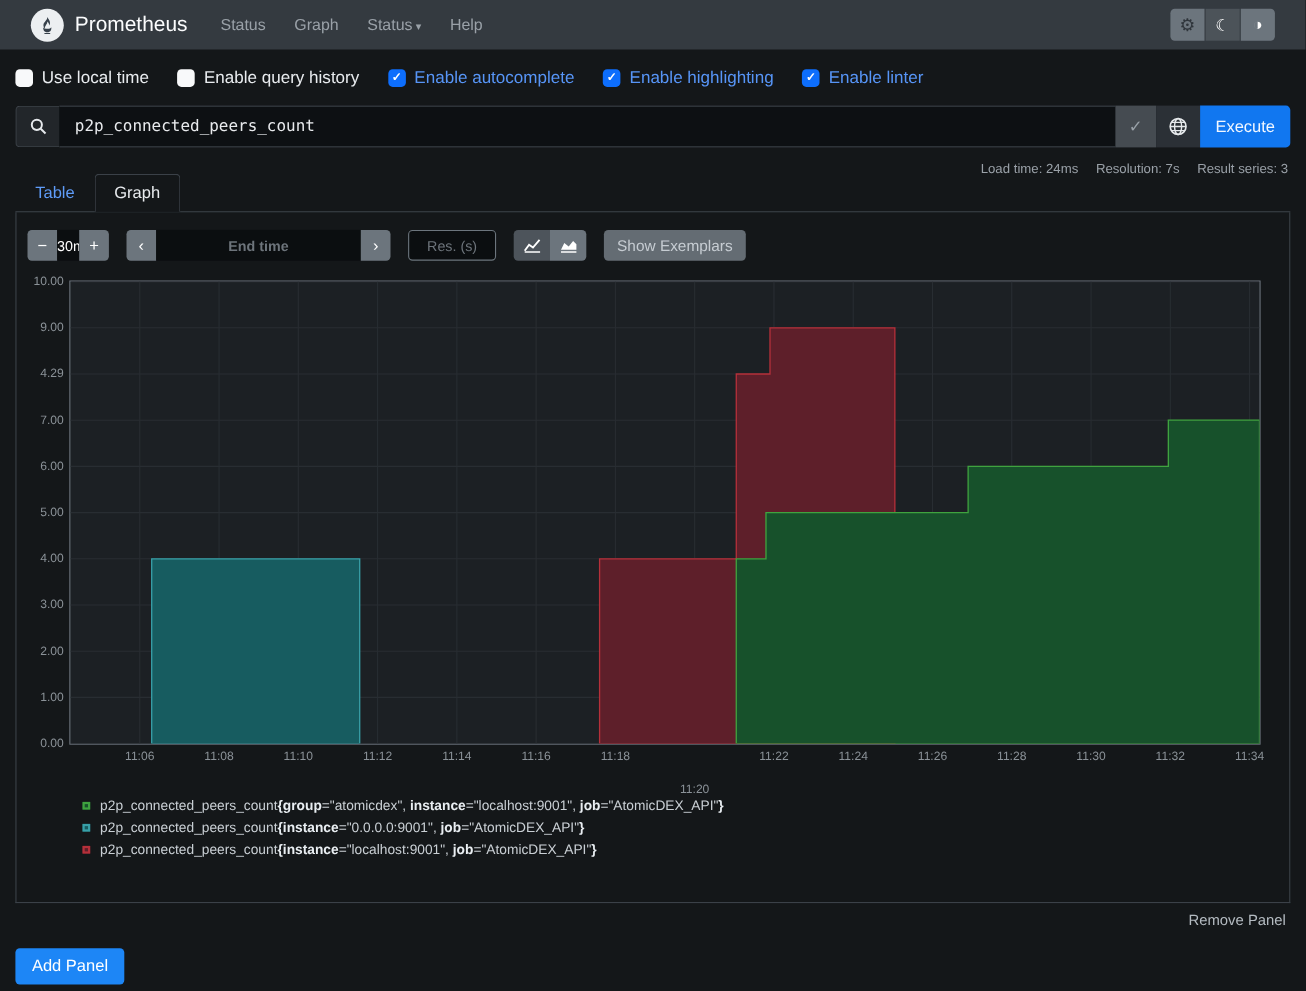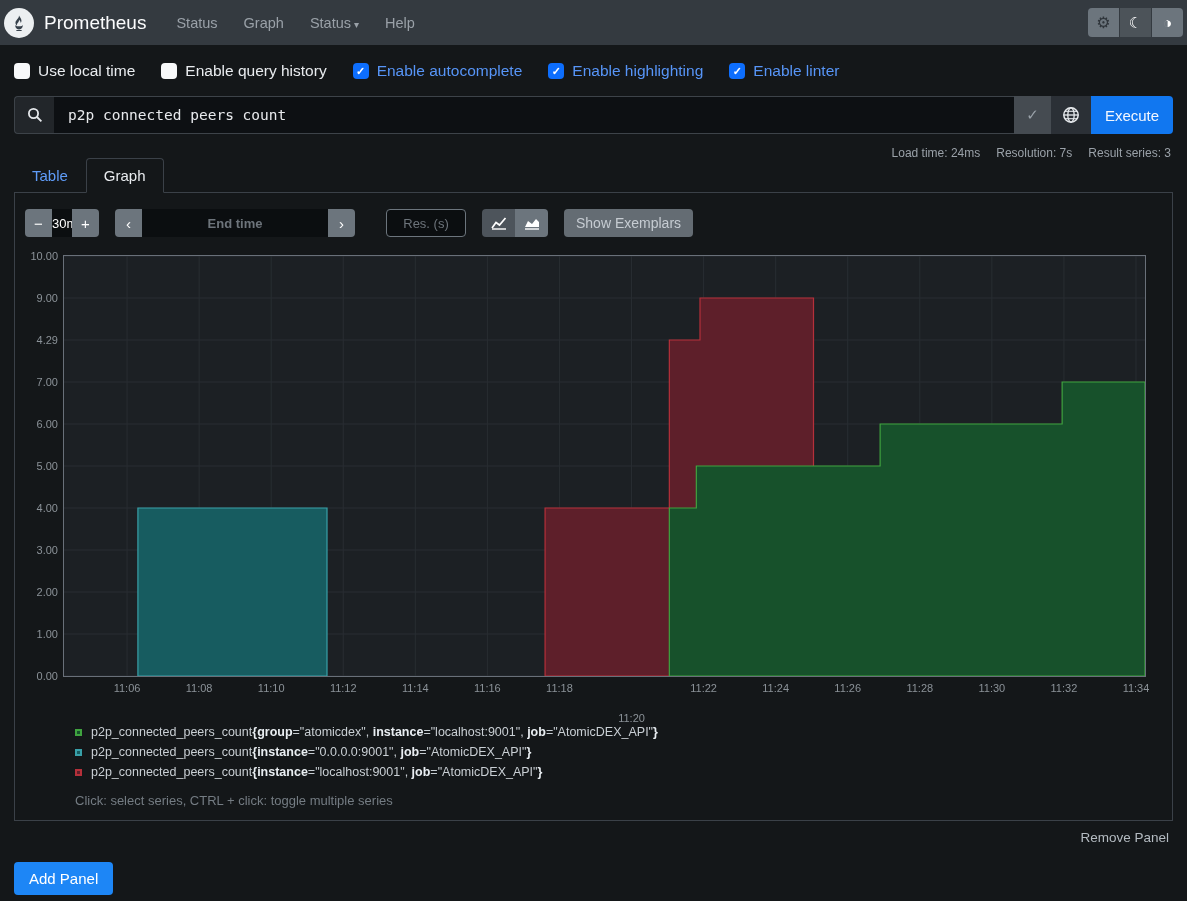--- a/index.html
+++ b/index.html
@@ -1,20 +1,20 @@
 <!DOCTYPE html>
 <html><head>
 <meta charset="utf-8">
 <style>
   * { margin:0; padding:0; box-sizing:border-box; }
   html,body { width:1187px; height:901px; overflow:hidden; }
   body { background:#141719; font-family:"Liberation Sans", sans-serif; color:#e9ecef; }
 
   
-  .navbar { height:45px; background:#343a40; display:flex; align-items:center; padding:0 4px; }
+  .navbar { height:45px; background:#343a40; display:flex; align-items:center; padding:0 28px; }
   .logo { width:30px; height:30px; border-radius:50%; background:#eceff1; display:flex; align-items:center; justify-content:center; margin-right:10px; flex:0 0 auto; }
   .brand { font-size:19px; color:#fbfcfd; margin-right:30px; }
   .navlinks { display:flex; gap:26px; align-items:center; }
   .navlink { color:#9aa1a8; font-size:14.5px; cursor:pointer; }
   .navlink .caret { font-size:10px; margin-left:3px; }
   .nav-spacer { flex:1; }
   .theme-group { display:flex; gap:1px; }
   .theme-btn { width:31px; height:29px; background:#6c757d; display:flex; align-items:center; justify-content:center; border:none; cursor:pointer; font-size:15px; color:#fff; }
   .theme-btn.first { border-radius:4px 0 0 4px; }
   .theme-btn.last { border-radius:0 4px 4px 0; }
@@ -49,21 +49,21 @@
   .panel { margin:0 14px; border:1px solid #3b4148; border-top:none; padding:8px; height:628px; }
   .controls { display:flex; gap:16px; margin:8px 2px 14px 2px; height:28px; }
   .grp { display:flex; height:28px; }
   .gbtn { background:#6c757d; color:#fff; border:none; width:27px; font-size:15px; display:flex; align-items:center; justify-content:center; cursor:pointer; }
   .gbtn.l { border-radius:4px 0 0 4px; }
   .gbtn.r { border-radius:0 4px 4px 0; }
   .ginput { background:#0b0e10; border:none; color:#fff; font-size:13px; text-align:center; outline:none; }
   .ginput::placeholder { color:#6d747b; }
   .range-input { width:20px; }
   .time-input { width:186px;font-weight:bold; }
-  .res-input { width:80px; height:28px; background:#0b0e10; border:1px solid #6c757d; border-radius:4px; color:#fff; font-size:13px; text-align:center; outline:none;margin-left:15px; }
+  .res-input { width:80px; height:28px; background:#0b0e10; border:1px solid #6c757d; border-radius:4px; color:#fff; font-size:13px; text-align:center; outline:none; }
   .res-input::placeholder { color:#6d747b; }
   .icon-btn { width:33px; border:none; display:flex; align-items:center; justify-content:center; cursor:pointer; }
   .icon-btn.act { background:#4d545b; border-radius:4px 0 0 4px; }
   .icon-btn.nrm { background:#6c757d; border-radius:0 4px 4px 0; }
   .exemplars { background:#646c73; color:#c6ccd2; border:none; border-radius:4px; padding:0 12px; font-size:14px; cursor:pointer; }
 
   
   .chart-wrap { position:relative; height:452px; margin:0 4px; }
   .plot { position:absolute; left:36px; right:14px; top:4px; bottom:26px; background:#1c2024; border:1px solid #697079; cursor:crosshair; }
   .plot svg { width:100%; height:100%; display:block; }
@@ -285,21 +285,20 @@
       </div>
       <div class="lrow">
         <span class="swatch" style="border-color: rgb(56, 160, 168); background: rgb(23, 92, 96);"></span>
         <span><span>p2p_connected_peers_count</span><span class="b">{</span><span class="b">instance</span><span>="0.0.0.0:9001"</span><span>, </span><span class="b">job</span><span>="AtomicDEX_API"</span><span class="b">}</span></span>
       </div>
       <div class="lrow">
         <span class="swatch" style="border-color: rgb(181, 48, 58); background: rgb(94, 31, 42);"></span>
         <span><span>p2p_connected_peers_count</span><span class="b">{</span><span class="b">instance</span><span>="localhost:9001"</span><span>, </span><span class="b">job</span><span>="AtomicDEX_API"</span><span class="b">}</span></span>
       </div>
     </div>
-  <div class="hint">Click: select series, CTRL + click: toggle multiple series</div>
 </div>
 
 <div class="remove-row">
   <span class="remove-link">Remove Panel</span>
 </div>
 
 <button class="add-btn">Add Panel</button>
 
 
 

